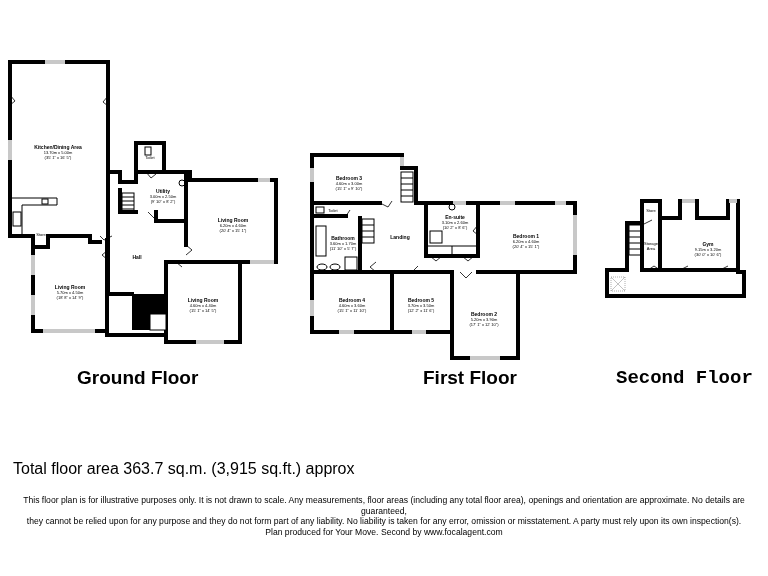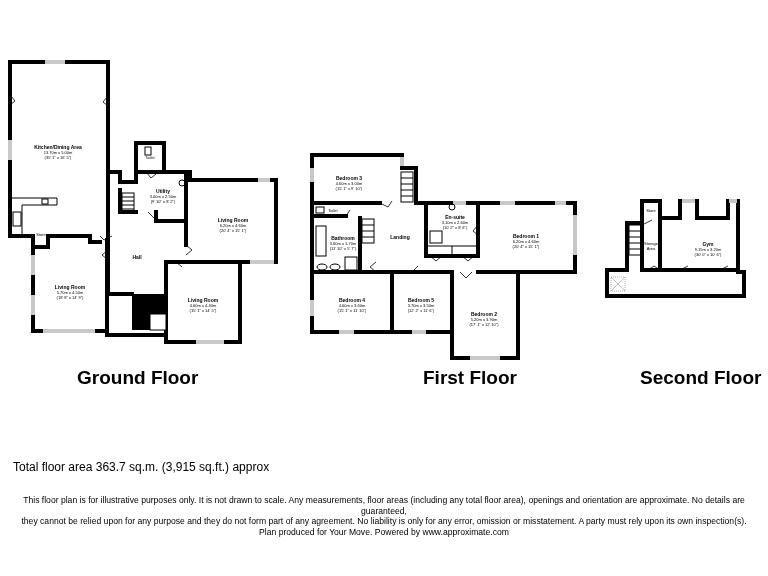--- a/index.html
+++ b/index.html
@@ -5,21 +5,21 @@
   html, body { margin: 0; padding: 0; background: #ffffff; }
   body { width: 768px; height: 576px; position: relative; overflow: hidden; font-family: "Liberation Sans", sans-serif; color: #000; }
   #plan { position: absolute; left: 0; top: 0; width: 768px; height: 576px; }
   .wall { fill: none; stroke: #000; stroke-width: 4; stroke-linecap: square; stroke-linejoin: miter; }
   .thin { fill: none; stroke: #000; stroke-width: 1; }
   .win { stroke: #c8c8c8; stroke-width: 4; }
   .door { fill: none; stroke: #000; stroke-width: 0.8; }
   .room-name { font-size: 5px; font-weight: bold; text-anchor: middle; }
   .room-dim { font-size: 4px; text-anchor: middle; }
   .floor-title { position: absolute; font-size: 19px; font-weight: bold; white-space: nowrap; }
-  .total { position: absolute; left: 13px; top: 460px; font-size: 12px; }
+  .total { position: absolute; left: 13px; top: 460px; font-size: 16px; }
   .disclaimer { position: absolute; left: 0; top: 486px; width: 768px; text-align: center; font-size: 8.6px; line-height: 10.5px; margin-top: 9px; }
 </style>
 </head>
 <body>
 
 <svg id="plan" viewBox="0 0 768 576" xmlns="http://www.w3.org/2000/svg">
 
   <g>
 
     <polyline class="wall" points="33,236 10,236 10,62 108,62 108,205"></polyline>
@@ -219,21 +219,21 @@
     <text class="room-dim" x="651" y="250">Area</text>
 
     <text class="room-name" x="708" y="246">Gym</text>
     <text class="room-dim" x="708" y="251">9.15m x 3.20m</text>
     <text class="room-dim" x="708" y="256">(30' 0" x 10' 6")</text>
   </g>
 </svg>
 
 <div class="floor-title" style="left:77px; top:367px;text-align:right;">Ground Floor</div>
 <div class="floor-title" style="left:391px; top:367px;margin-left:32px;">First Floor</div>
-<div class="floor-title" style="left:640px; top:367px;">Second Floor</div>
+<div class="floor-title" style="left:616px; top:367px;font-family:Liberation Mono, monospace;">Second Floor</div>
 
 <div class="total">Total floor area 363.7 sq.m. (3,915 sq.ft.) approx</div>
 
 <div class="disclaimer">
   <div>This floor plan is for illustrative purposes only. It is not drawn to scale. Any measurements, floor areas (including any total floor area), openings and orientation are approximate. No details are guaranteed,</div>
-  <div>they cannot be relied upon for any purpose and they do not form part of any agreement. No liability is only for any error, omission or misstatement. A party must rely upon its own inspection(s).</div>
-  <div>Plan produced for Your Move. Powered by www.approximate.com</div>
+  <div>they cannot be relied upon for any purpose and they do not form part of any liability. No liability is taken for any error, omission or misstatement. A party must rely upon its own inspection(s).</div>
+  <div>Plan produced for Your Move. Second by www.focalagent.com</div>
 </div>
 
 </body></html>

